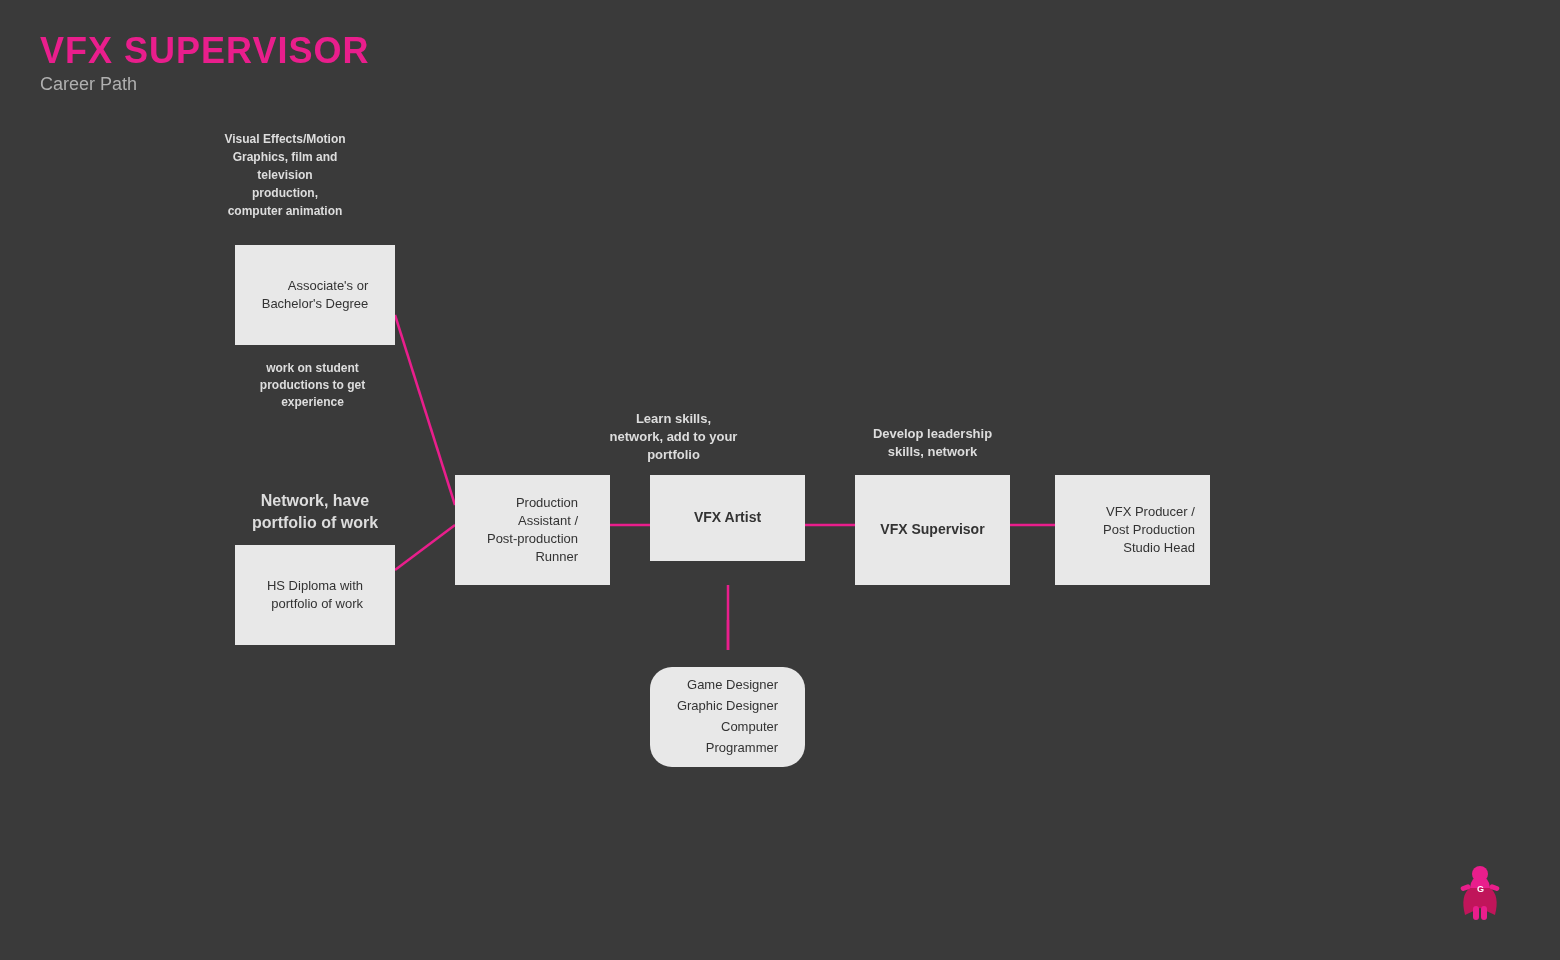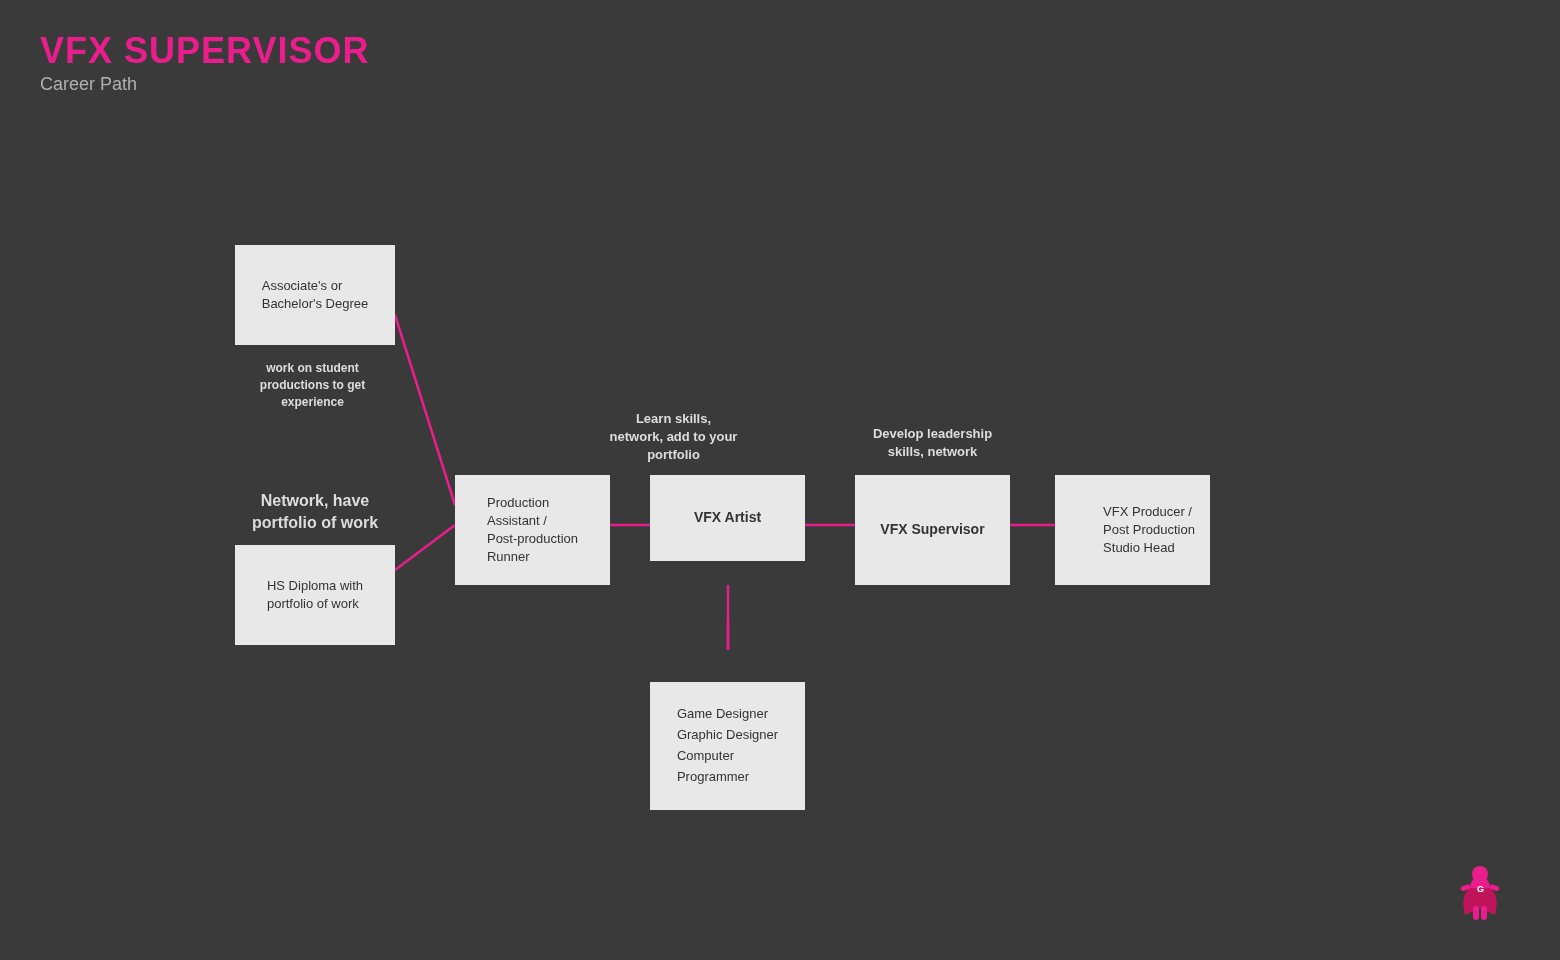--- a/index.html
+++ b/index.html
@@ -41,21 +41,21 @@
       height: 700px;
     }
 
     
     .box {
       position: absolute;
       background: #e8e8e8;
       display: flex;
       align-items: center;
       justify-content: center;
-      text-align: left;
+      text-align: right;
       color: #333;
       font-size: 13px;
       font-weight: 500;
       line-height: 1.4;
     }
 
     
     .label {
       position: absolute;
       color: #ccc;
@@ -108,20 +108,23 @@
 
     <line x1="765" y1="395" x2="815" y2="395" stroke="#e91e8c" stroke-width="2.5"></line>
 
     <line x1="965" y1="395" x2="1015" y2="395" stroke="#e91e8c" stroke-width="2.5"></line>
 
     <line x1="688" y1="455" x2="688" y2="520" stroke="#e91e8c" stroke-width="2.5"></line>
 
     <line x1="688" y1="490" x2="688" y2="520" stroke="#e91e8c" stroke-width="2.5"></line>
   </svg>
 
+  <div class="label bold" style="left: 140px; top: 0px; width: 210px; font-size:12px; color:#ddd; line-height:1.5;">
+    Visual Effects/Motion<br>Graphics, film and<br>television<br>production,<br>computer animation
+  </div>
 
   <div class="box" style="left: 195px; top: 115px; width: 160px; height: 100px; font-size:13px;">
     Associate's or<br>Bachelor's Degree
   </div>
 
   <div class="label bold" style="left: 195px; top: 230px; width: 155px; font-size:12px; color:#ddd;">
     work on student<br>productions to get<br>experience
   </div>
 
   <div class="label bold" style="left: 195px; top: 360px; width: 160px; font-size:16px; color:#ddd;">
@@ -149,21 +152,21 @@
   </div>
 
   <div class="box" style="left: 815px; top: 345px; width: 155px; height: 110px; font-size:14px; font-weight:600;">
     VFX Supervisor
   </div>
 
   <div class="box" style="left: 1015px; top: 345px; width: 155px; height: 110px; font-size:13px;padding-left:33px;">
     VFX Producer /<br>Post Production<br>Studio Head
   </div>
 
-  <div class="box" style="left: 610px; top: 552px; width: 155px; height: 128px; font-size:13px; line-height:1.6;">
+  <div class="box" style="left: 610px; top: 537px; width: 155px; height: 100px; font-size:13px; line-height:1.6;border-radius:22px;">
     Game Designer<br>Graphic Designer<br>Computer<br>Programmer
   </div>
 
 </div>
 
 <div class="logo" style="position:absolute; bottom:30px; right:50px;">
   <svg width="60" height="70" viewBox="0 0 60 70">
 
     <ellipse cx="30" cy="28" rx="10" ry="12" fill="#e91e8c"></ellipse>
 

